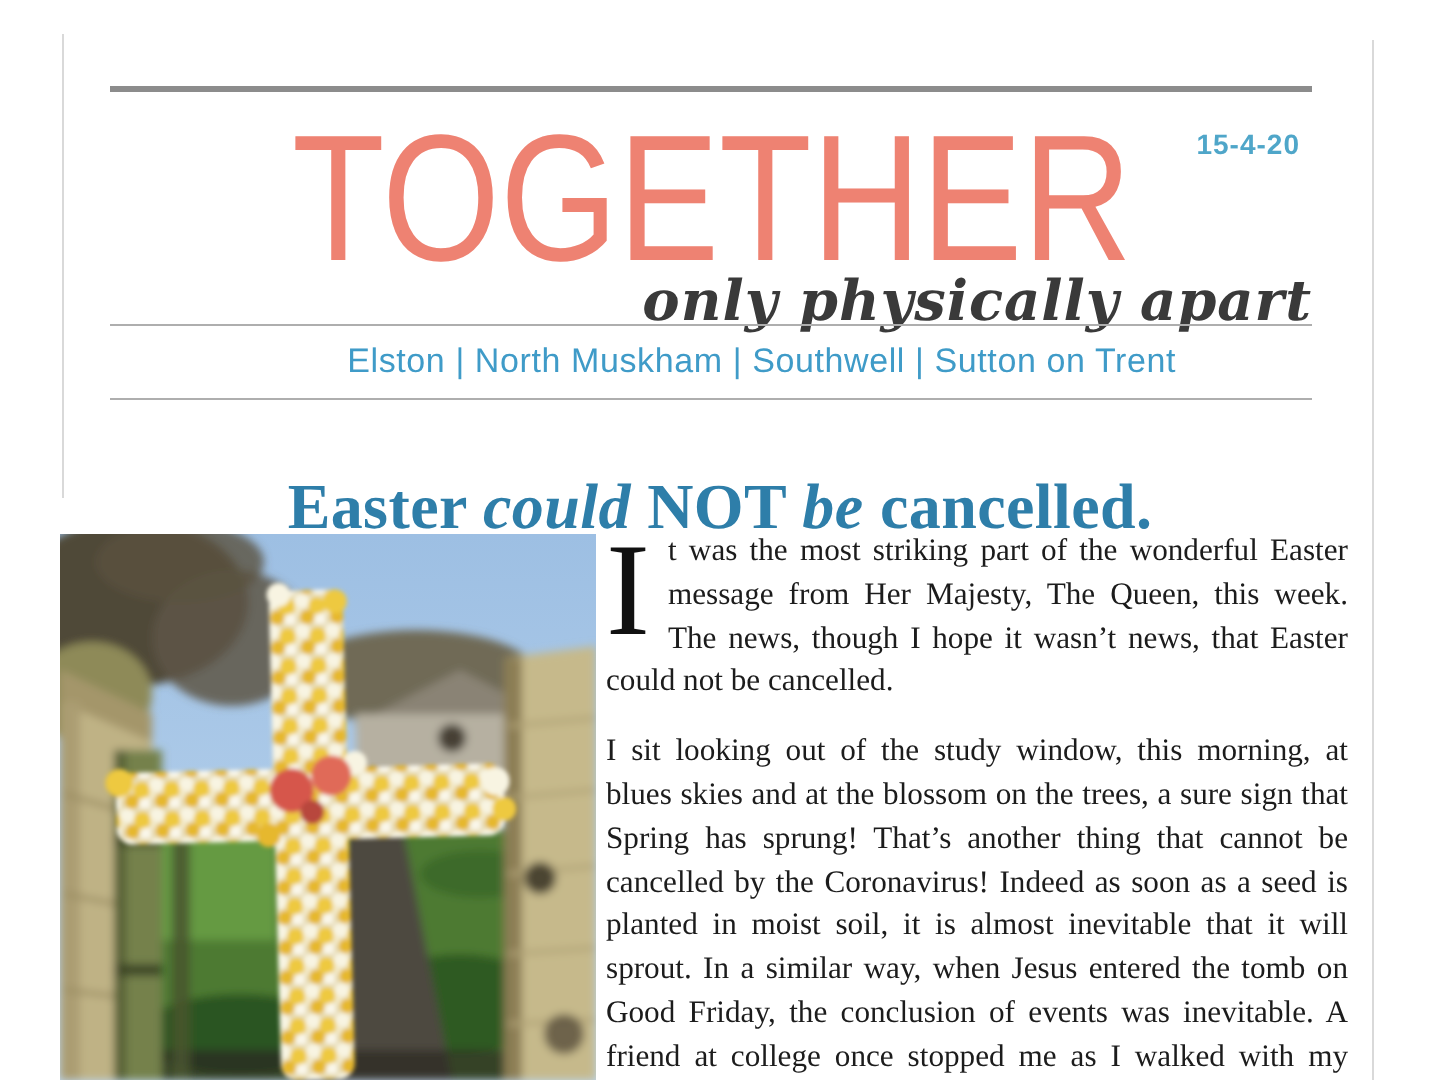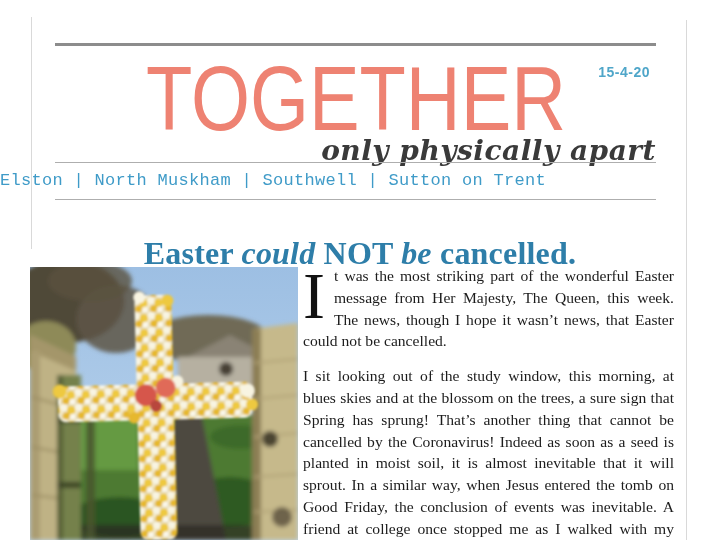--- a/index.html
+++ b/index.html
@@ -18,22 +18,22 @@
   .masthead-title-svg{position:absolute;left:0;top:56px;width:720px;height:84px;}
   .tagline{
     position:absolute;top:134px;right:64px;font-size:28px;
     font-family:"DejaVu Serif",serif;font-style:italic;font-weight:bold;
     color:#3a3a3a;letter-spacing:0.5px;
   }
   .rule-thin{position:absolute;left:55px;width:601px;height:1px;background:#aeaeae;}
   .rule-thin.upper{top:162px;}
   .rule-thin.lower{top:199px;}
   .locations{
-    position:absolute;top:171px;left:0;width:588px;text-align:left;
-    font-size:17px;color:#3f9bc8;letter-spacing:0.3px;font-family:Liberation Mono, monospace;
+    position:absolute;top:171px;left:0;width:588px;text-align:right;
+    font-size:17px;color:#3f9bc8;letter-spacing:0.3px;
   }
   .headline{
     position:absolute;top:214px;left:0;width:720px;text-align:center;
     font-family:"Liberation Serif",serif;font-weight:bold;font-size:32px;
     color:#2e7ea9;letter-spacing:0.2px;white-space:pre;
   }
   .headline .it{font-style:italic;}
   .photo{
     position:absolute;left:30px;top:267px;width:268px;height:273px;overflow:hidden;
   }

